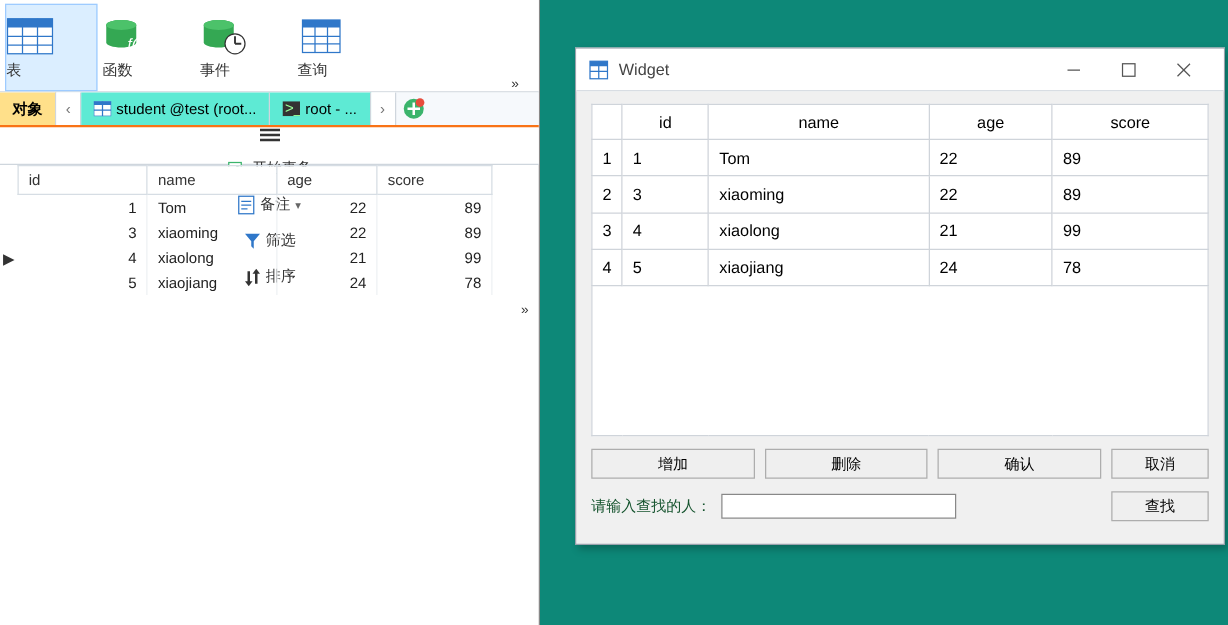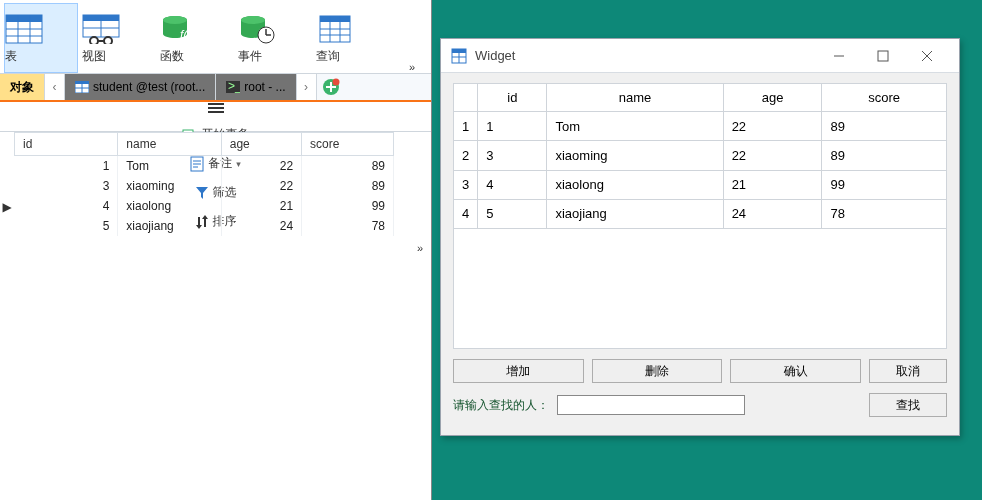--- a/index.html
+++ b/index.html
@@ -22,21 +22,21 @@
   .ribbon-item .ico { width: 38px; height: 34px; display: flex; align-items: center; justify-content: center; }
   .ribbon-item span { color: #333; }
   .ribbon .chev { margin-left: auto; width: 18px; font-size: 11px; color: #333; padding-top: 6px; }
 
   .tabbar {
     height: 28px; display: flex; align-items: stretch; border-bottom: 2px solid #f97316;
     background: #f6f9fc;
   }
   .tabbar .tab {
     display: flex; align-items: center; gap: 4px; padding: 0 10px;
-    border-right: 1px solid #cfd6dd; background: #737373; cursor: pointer;
+    border-right: 1px solid #cfd6dd; background: #5eead4; cursor: pointer;
   }
   .tabbar .tab.objects { background: #ffe08a; font-weight: bold; }
   .tabbar .navbtn {
     width: 20px; display: flex; align-items: center; justify-content: center;
     color: #777; border-right: 1px solid #cfd6dd; cursor: pointer; background:#fff;
   }
   .tabbar .addbtn {
     width: 28px; display: flex; align-items: center; justify-content: center; cursor: pointer;
   }
 
@@ -59,21 +59,21 @@
     padding: 3px 8px; border-right: 1px solid #eef1f4; color: #222;
   }
   .grid td.num { text-align: right; }
   .grid .rowmark {
     position: absolute; left: 0; width: 14px; text-align: center; color: #333;
   }
   .grid-wrap { margin-left: 14px; }
 
   
   .qtwin {
-    position: absolute; left: 440px; top: 38px; width: 520px; height: 398px;
+    position: absolute; left: 460px; top: 38px; width: 520px; height: 398px;
     background: #f0f0f0; border: 1px solid #9aa2ad;
     box-shadow: 2px 3px 6px rgba(0,0,0,.25);
   }
   .qt-titlebar {
     height: 34px; display: flex; align-items: center; padding: 0 10px;
     background: #fff; border-bottom: 1px solid #d8dde3;
   }
   .qt-titlebar .ico { width: 16px; height: 16px; margin-right: 8px; }
   .qt-titlebar .title { color: #444; font-size: 13px; }
   .qt-titlebar .winbtns { margin-left: auto; display: flex; gap: 0; }
@@ -122,34 +122,20 @@
         <svg width="38" height="30">
             <rect x="1" y="1" width="36" height="28" fill="#fff" stroke="#2f77c9"></rect>
             <rect x="1" y="1" width="36" height="7" fill="#2f77c9"></rect>
             <line x1="1" y1="15" x2="37" y2="15" stroke="#2f77c9"></line>
             <line x1="1" y1="22" x2="37" y2="22" stroke="#2f77c9"></line>
             <line x1="13" y1="1" x2="13" y2="29" stroke="#2f77c9"></line>
             <line x1="25" y1="1" x2="25" y2="29" stroke="#2f77c9"></line>
           </svg>
       </div>
       <span>表</span>
-    </div>
-    <div class="ribbon-item">
-      <div class="ico">
-        <svg width="38" height="30">
-            <rect x="1" y="1" width="36" height="22" fill="#fff" stroke="#2f77c9"></rect>
-            <rect x="1" y="1" width="36" height="6" fill="#2f77c9"></rect>
-            <line x1="1" y1="14" x2="37" y2="14" stroke="#2f77c9"></line>
-            <line x1="19" y1="1" x2="19" y2="23" stroke="#2f77c9"></line>
-            <circle cx="12" cy="27" r="4" fill="none" stroke="#333" stroke-width="2"></circle>
-            <circle cx="26" cy="27" r="4" fill="none" stroke="#333" stroke-width="2"></circle>
-            <line x1="16" y1="27" x2="22" y2="27" stroke="#333" stroke-width="2"></line>
-          </svg>
-      </div>
-      <span>视图</span>
     </div>
     <div class="ribbon-item">
       <div class="ico">
         <svg width="38" height="30">
             <ellipse cx="15" cy="6" rx="12" ry="4" fill="#34a853"></ellipse>
             <path d="M3 6v14c0 2.2 5.4 4 12 4s12-1.8 12-4V6" fill="#34a853"></path>
             <ellipse cx="15" cy="6" rx="12" ry="4" fill="#4cc26a"></ellipse>
             <text x="20" y="25" font-size="12" font-style="italic" fill="#fff">f(x)</text>
           </svg>
       </div>

